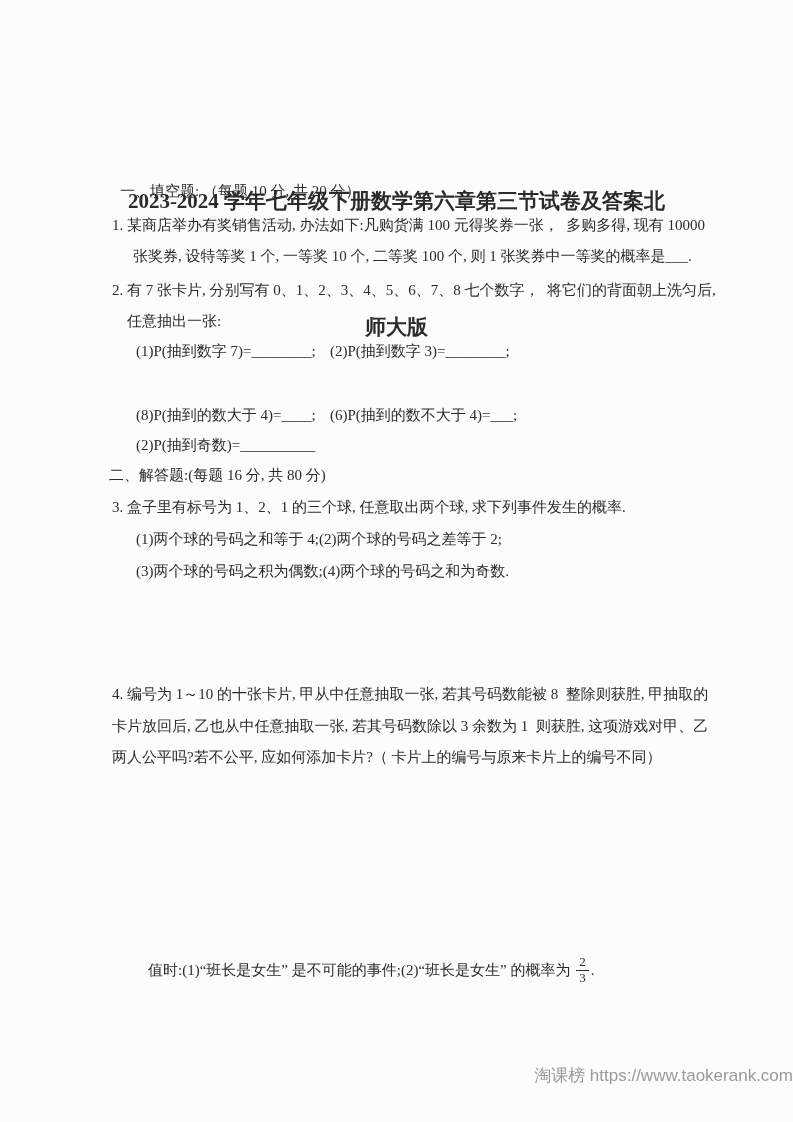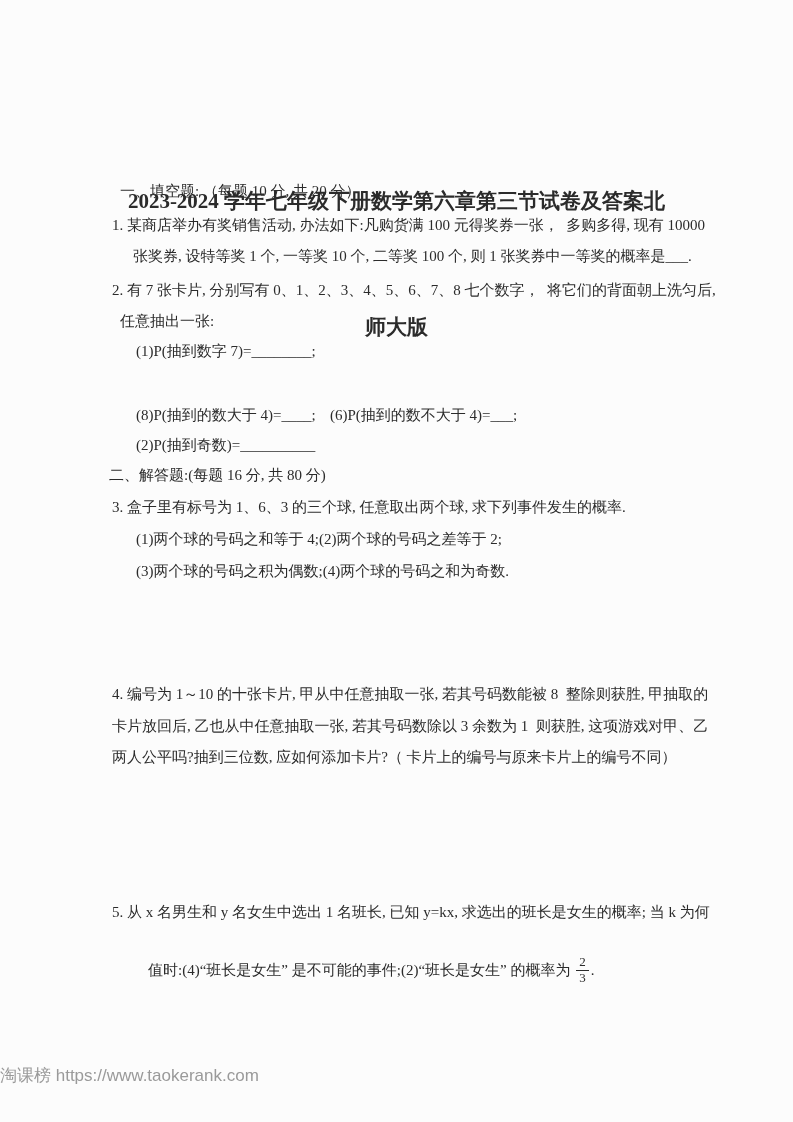--- a/index.html
+++ b/index.html
@@ -27,21 +27,21 @@
   .c1 { min-width:194px; }
   .frac {
     display:inline-block; vertical-align:middle;
     text-align:center; font-size:13px; line-height:1.15;
     margin:0 2px 3px 2px;
   }
   .frac .num { display:block; padding:0 3px; }
   .frac .den { display:block; border-top:1px solid #2b2b2b; padding:0 3px; }
   .footer {
     position:absolute; top:1064px; left:0; width:100%;
-    text-align:left;
+    text-align:right;
     font-family:"Liberation Sans","DejaVu Sans",sans-serif;
     font-size:17px; line-height:24px;
     color:#9a9a9a;
     white-space:pre;
   }
 </style>
 </head>
 <body>
 
 <div class="page">
@@ -50,41 +50,41 @@
     <div>2023-2024 学年七年级下册数学第六章第三节试卷及答案北</div>
     <div>师大版</div>
   </div>
 
   <div class="ln" style="top:180px; left:120px">一、填空题: （每题 10 分, 共 20 分）</div>
 
   <div class="ln" style="top:214px; left:112px">1. 某商店举办有奖销售活动, 办法如下:凡购货满 100 元得奖券一张，  多购多得, 现有 10000</div>
   <div class="ln" style="top:245px; left:133px">张奖券, 设特等奖 1 个, 一等奖 10 个, 二等奖 100 个, 则 1 张奖券中一等奖的概率是___.</div>
 
   <div class="ln" style="top:279px; left:112px">2. 有 7 张卡片, 分别写有 0、1、2、3、4、5、6、7、8 七个数字，  将它们的背面朝上洗匀后,</div>
-  <div class="ln" style="top:310px; left:120px">任意抽出一张:</div>
+  <div class="ln" style="top:310px; left:127px">任意抽出一张:</div>
 
   <div class="ln row" style="top:340px; left:136px">
     <span class="c1">(1)P(抽到数字 7)=________;</span>
+    <span>(2)P(抽到数字 3)=________;</span>
   </div>
   <div class="ln row" style="top:404px; left:136px">
     <span class="c1">(8)P(抽到的数大于 4)=____;</span>
     <span>(6)P(抽到的数不大于 4)=___;</span>
   </div>
   <div class="ln" style="top:434px; left:136px">(2)P(抽到奇数)=__________</div>
 
   <div class="ln" style="top:464px; left:109px">二、解答题:(每题 16 分, 共 80 分)</div>
 
-  <div class="ln" style="top:496px; left:112px">3. 盒子里有标号为 1、6、3 的三个球, 任意取出两个球, 求下列事件发生的概率.</div>
+  <div class="ln" style="top:496px; left:112px">3. 盒子里有标号为 1、2、1 的三个球, 任意取出两个球, 求下列事件发生的概率.</div>
   <div class="ln" style="top:528px; left:136px">(1)两个球的号码之和等于 4;(2)两个球的号码之差等于 2;</div>
   <div class="ln" style="top:560px; left:136px">(3)两个球的号码之积为偶数;(4)两个球的号码之和为奇数.</div>
 
   <div class="ln" style="top:683px; left:112px">4. 编号为 1～10 的十张卡片, 甲从中任意抽取一张, 若其号码数能被 8  整除则获胜, 甲抽取的</div>
   <div class="ln" style="top:715px; left:112px">卡片放回后, 乙也从中任意抽取一张, 若其号码数除以 3 余数为 1  则获胜, 这项游戏对甲、乙</div>
-  <div class="ln" style="top:746px; left:112px">两人公平吗?抽到三位数, 应如何添加卡片?（ 卡片上的编号与原来卡片上的编号不同）</div>
+  <div class="ln" style="top:746px; left:112px">两人公平吗?若不公平, 应如何添加卡片?（ 卡片上的编号与原来卡片上的编号不同）</div>
 
-  <div class="ln" style="top:901px; left:112px">5. 从 x 名男生和 y 名女生中选出 1 名班长, 已知 y=kx, 求选出的班长是女生的概率; 当 k 为何</div>
   <div class="ln" style="top:933px; left:133px">
-    <span>值时:(4)“班长是女生” 是不可能的事件;(2)“班长是女生” 的概率为 </span><span class="frac"><span class="num">2</span><span class="den">3</span></span><span>.</span>
+    <span>值时:(1)“班长是女生” 是不可能的事件;(2)“班长是女生” 的概率为 </span><span class="frac"><span class="num">2</span><span class="den">3</span></span><span>.</span>
   </div>
 
   <div class="footer">淘课榜 https://www.taokerank.com</div>
 
 </div>
 
 </body></html>

